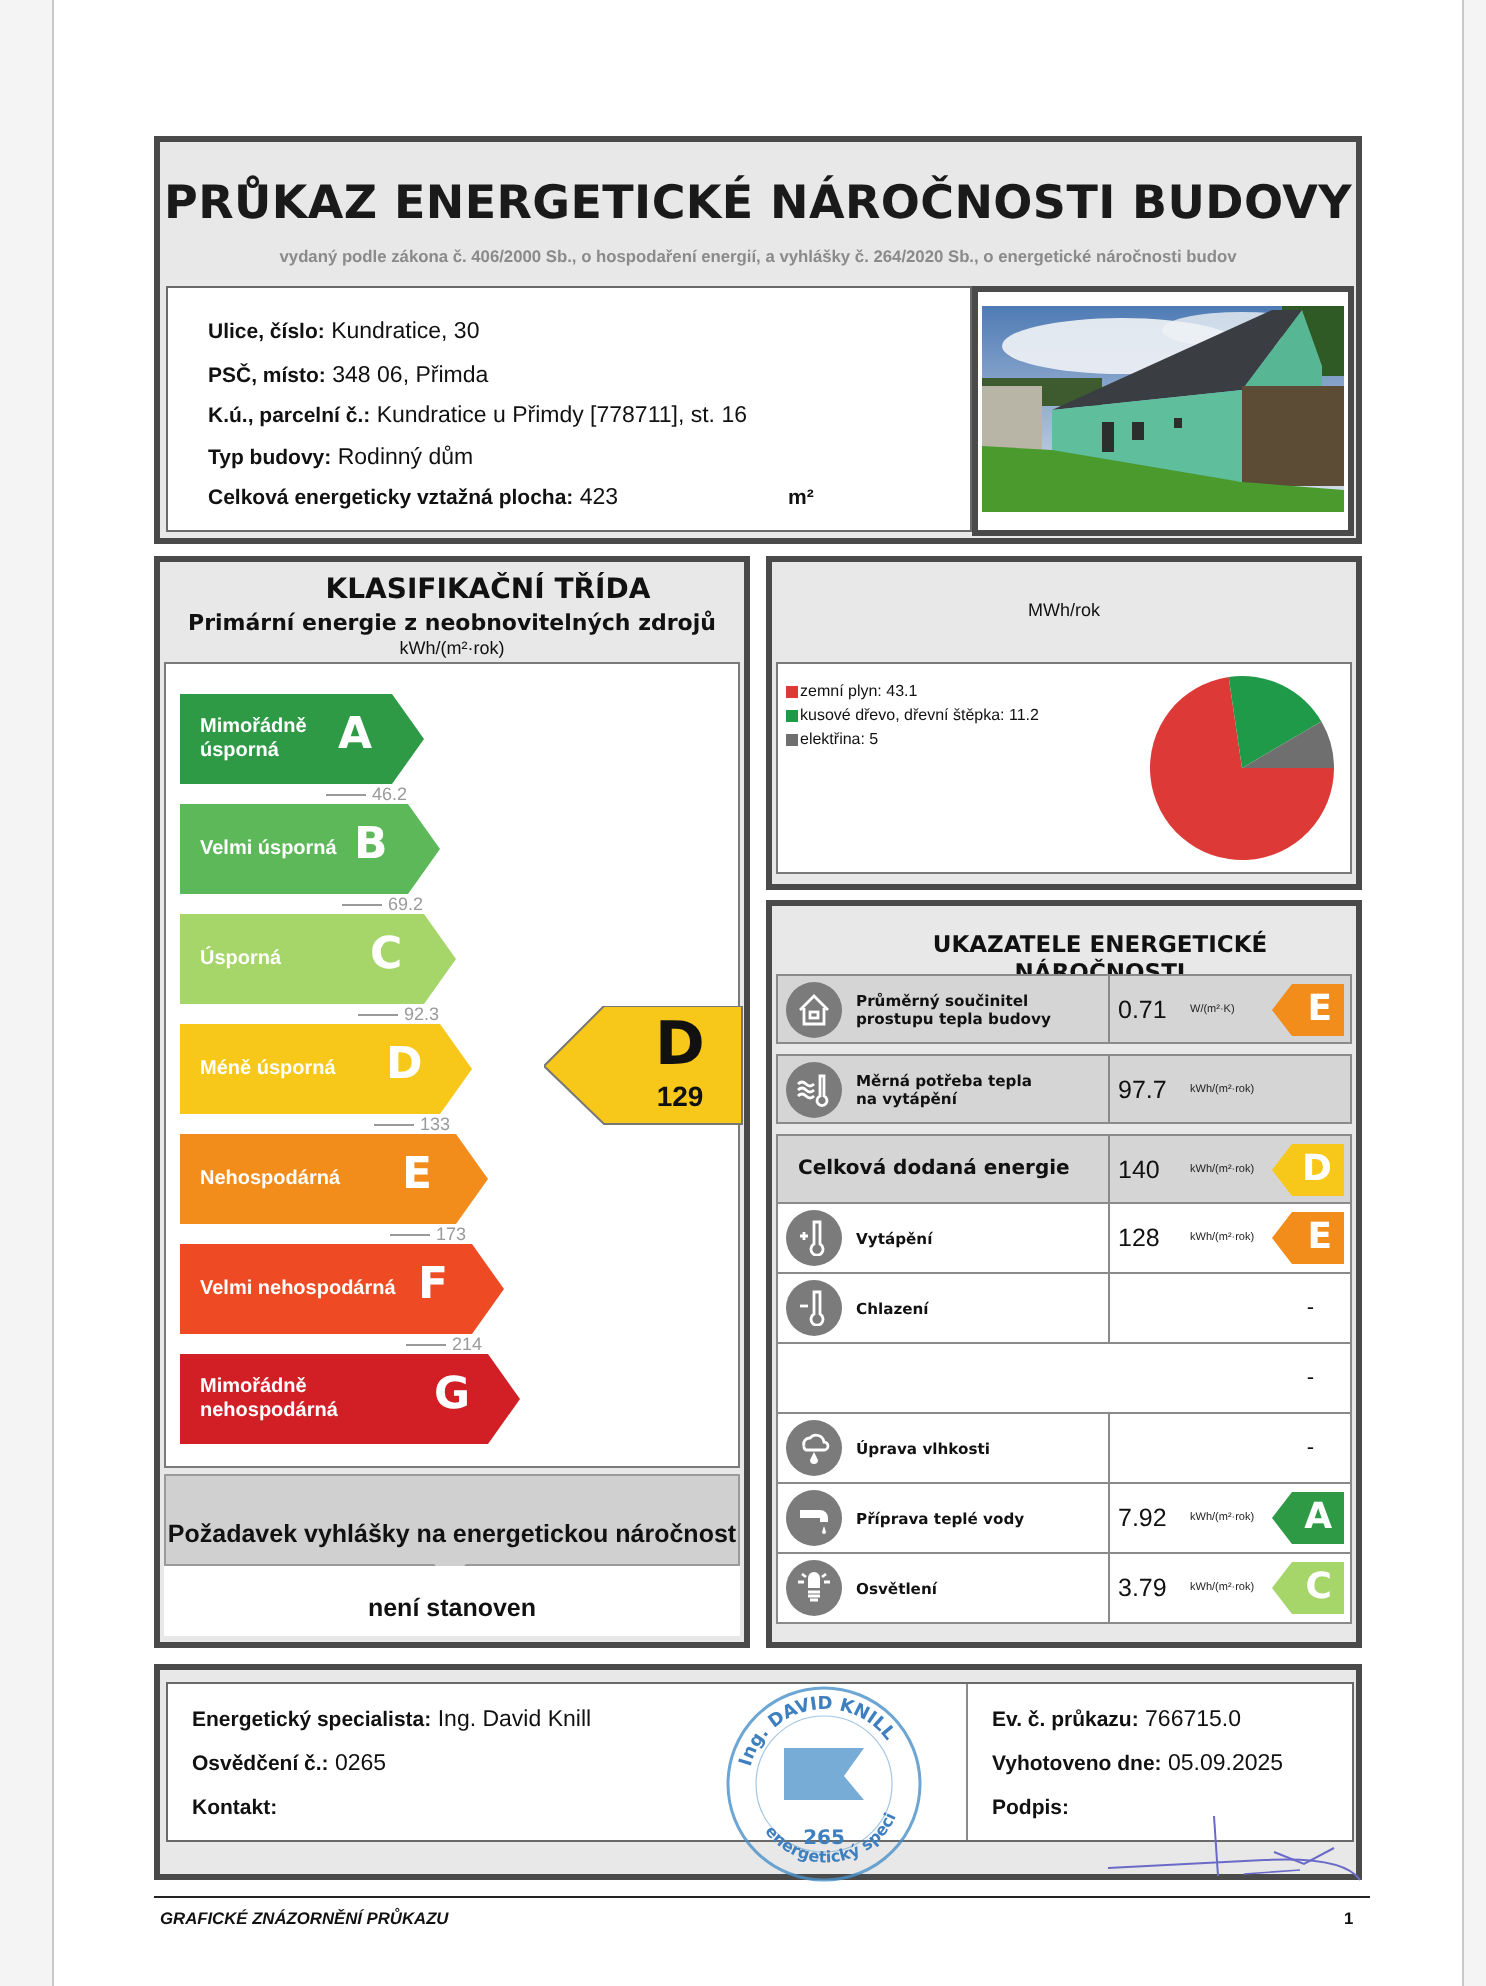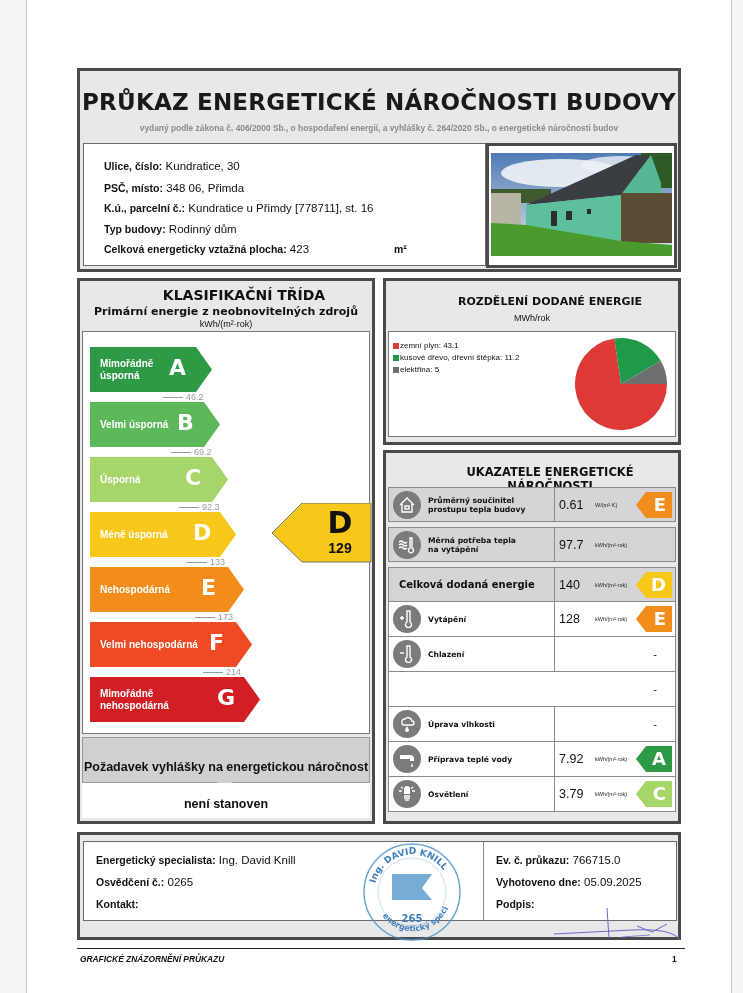--- a/index.html
+++ b/index.html
@@ -199,21 +199,20 @@
           <polygon points="0,30 30,0 99,0 99,59 30,59" fill="#f7c81a" stroke="#777" stroke-width="1"></polygon>
         </svg><div class="ind-letter">D</div><div class="ind-val">129</div></div>
     </div>
   <div class="req-head">Požadavek vyhlášky na energetickou náročnost</div>
   <div class="req-notch"></div>
   <div class="req-body">není stanoven</div>
 </div>
 
 <div class="box" id="dist" style="left:383px">
   <div class="dist-head">
-    <div class="h-big" style="font-size:11px">ROZDĚLENÍ DODANÉ ENERGIE</div>
     <div class="h-unit" style="margin-top:5px">MWh/rok</div>
   </div>
   <div class="dist-body">
     <div class="legend" id="legend">
         <div class="leg-item">
           <span class="sw" style="background: rgb(221, 58, 55);"></span>
           <span>zemní plyn: 43.1</span>
         </div>
         <div class="leg-item">
           <span class="sw" style="background: rgb(31, 154, 72);"></span>
@@ -241,21 +240,21 @@
         <div class="icol1">
           <div class="icircle">
             <svg width="18" height="18" viewBox="0 0 18 18">
               <path d="M2 9 L9 2 L16 9 M4 8 V16 H14 V8" fill="none" stroke="#fff" stroke-width="1.4"></path>
               <rect x="7" y="10" width="4" height="3" fill="none" stroke="#fff" stroke-width="1.4"></rect>
             </svg>
           </div>
           <div class="ilabel" style="width: 100px;">Průměrný součinitel prostupu tepla budovy</div>
         </div>
         <div class="icol2">
-          <div class="ival">0.61</div>
+          <div class="ival">0.71</div>
           <div class="iunit">W/(m²·K)</div>
           <div class="tag"><svg width="36" height="26">
               <polygon points="0,13 10,0 36,0 36,26 10,26" fill="#f28c1b"></polygon>
             </svg><div class="tag-letter">E</div></div>
         </div>
       </div>
       <div class="irow gray sep">
         <div class="icol1">
           <div class="icircle">
             <svg width="18" height="18" viewBox="0 0 18 18">

